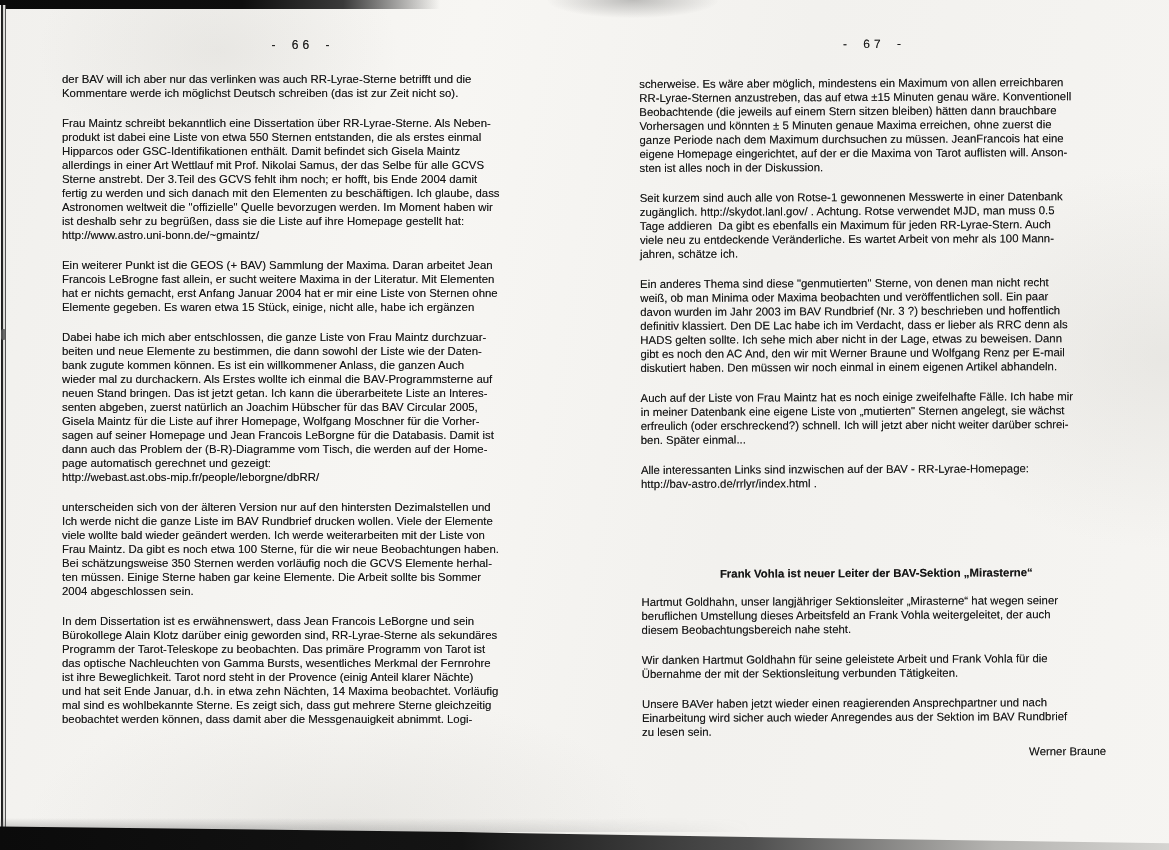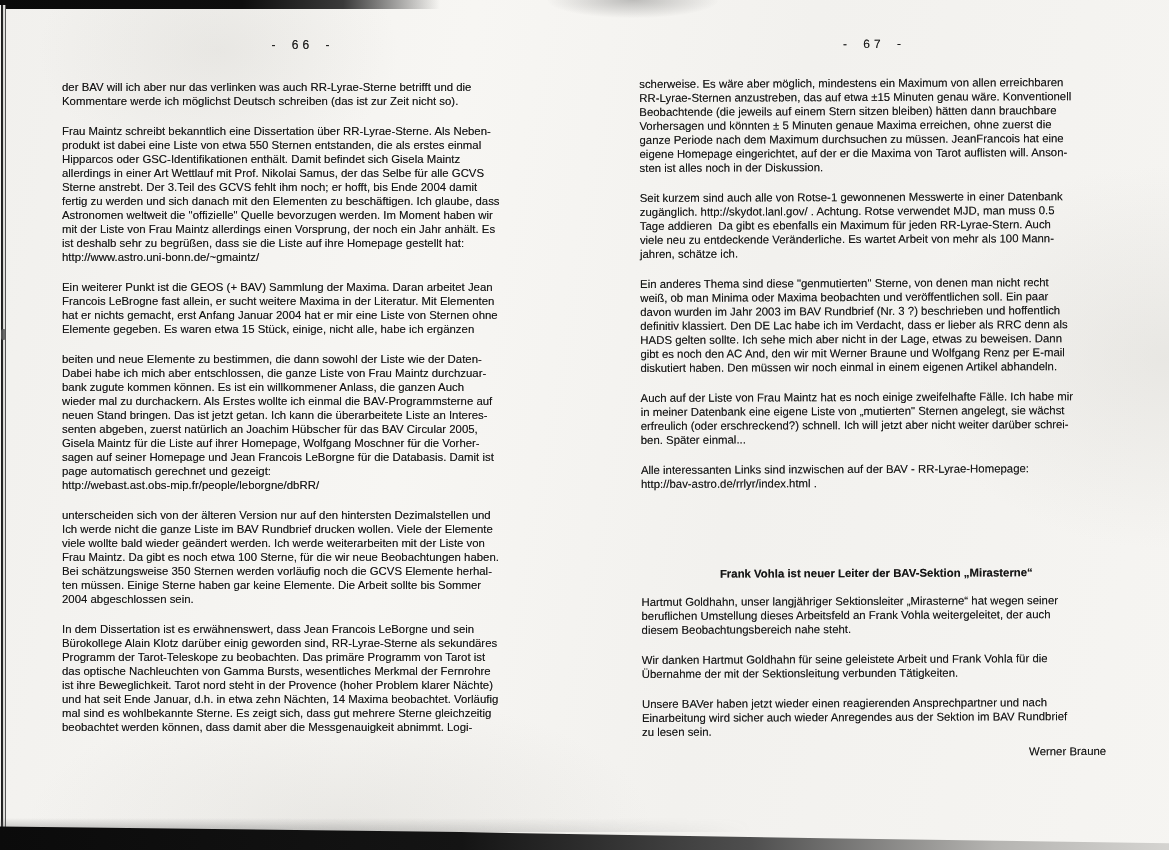--- a/index.html
+++ b/index.html
@@ -35,21 +35,21 @@
     -webkit-mask:linear-gradient(to right,#000 30%,transparent 100%);
     mask:linear-gradient(to right,#000 30%,transparent 100%);}
   .ink-mark{position:absolute;left:1px;top:329px;width:5px;height:11px;background:#565656;border-radius:2px;opacity:.85;}
 
   
   .page{position:absolute;font-size:11.4px;line-height:14px;color:#161616;
     text-shadow:0 0 0.5px rgba(25,25,25,0.55);}
   .page-left{left:62px;top:38px;width:481px;}
   .page-right{left:639px;top:38px;width:470px;transform:rotate(-0.25deg);transform-origin:top left;}
   .page-num{text-align:center;font-size:12px;letter-spacing:4px;word-spacing:5px;color:#1a1a1a;}
-  .body-left{margin-top:28px;}
+  .body-left{margin-top:20px;}
   .body-right-top{margin-top:25px;}
   .para{margin:0 0 16px 0;}
   .line{white-space:pre;}
   .section-heading{font-weight:bold;text-align:center;font-size:11.4px;line-height:14px;
     margin:76px 0 14px 0;}
   .signature{text-align:right;padding-right:6px;margin-top:-9px;}
 </style>
 </head>
 <body>
 
@@ -70,57 +70,57 @@
           <div class="line">Kommentare werde ich möglichst Deutsch schreiben (das ist zur Zeit nicht so).</div>
         </div>
         <div class="para">
           <div class="line">Frau Maintz schreibt bekanntlich eine Dissertation über RR-Lyrae-Sterne. Als Neben-</div>
           <div class="line">produkt ist dabei eine Liste von etwa 550 Sternen entstanden, die als erstes einmal</div>
           <div class="line">Hipparcos oder GSC-Identifikationen enthält. Damit befindet sich Gisela Maintz</div>
           <div class="line">allerdings in einer Art Wettlauf mit Prof. Nikolai Samus, der das Selbe für alle GCVS</div>
           <div class="line">Sterne anstrebt. Der 3.Teil des GCVS fehlt ihm noch; er hofft, bis Ende 2004 damit</div>
           <div class="line">fertig zu werden und sich danach mit den Elementen zu beschäftigen. Ich glaube, dass</div>
           <div class="line">Astronomen weltweit die "offizielle" Quelle bevorzugen werden. Im Moment haben wir</div>
-          <div class="line">mit der Liste von Frau Maintz allerdings einen Vorsprung, der noch ein Jahr anhält. Es</div>
           <div class="line">ist deshalb sehr zu begrüßen, dass sie die Liste auf ihre Homepage gestellt hat:</div>
           <div class="line">http://www.astro.uni-bonn.de/~gmaintz/</div>
         </div>
         <div class="para">
           <div class="line">Ein weiterer Punkt ist die GEOS (+ BAV) Sammlung der Maxima. Daran arbeitet Jean</div>
           <div class="line">Francois LeBrogne fast allein, er sucht weitere Maxima in der Literatur. Mit Elementen</div>
           <div class="line">hat er nichts gemacht, erst Anfang Januar 2004 hat er mir eine Liste von Sternen ohne</div>
           <div class="line">Elemente gegeben. Es waren etwa 15 Stück, einige, nicht alle, habe ich ergänzen</div>
         </div>
         <div class="para">
+          <div class="line">Dabei habe ich mich aber entschlossen, die ganze Liste von Frau Maintz durchzuar-</div>
           <div class="line">beiten und neue Elemente zu bestimmen, die dann sowohl der Liste wie der Daten-</div>
-          <div class="line">Dabei habe ich mich aber entschlossen, die ganze Liste von Frau Maintz durchzuar-</div>
           <div class="line">bank zugute kommen können. Es ist ein willkommener Anlass, die ganzen Auch</div>
           <div class="line">wieder mal zu durchackern. Als Erstes wollte ich einmal die BAV-Programmsterne auf</div>
           <div class="line">neuen Stand bringen. Das ist jetzt getan. Ich kann die überarbeitete Liste an Interes-</div>
           <div class="line">senten abgeben, zuerst natürlich an Joachim Hübscher für das BAV Circular 2005,</div>
           <div class="line">Gisela Maintz für die Liste auf ihrer Homepage, Wolfgang Moschner für die Vorher-</div>
           <div class="line">sagen auf seiner Homepage und Jean Francois LeBorgne für die Databasis. Damit ist</div>
+          <div class="line">dann auch das Problem der (B-R)-Diagramme vom Tisch, die werden auf der Home-</div>
           <div class="line">page automatisch gerechnet und gezeigt:</div>
           <div class="line">http://webast.ast.obs-mip.fr/people/leborgne/dbRR/</div>
         </div>
         <div class="para">
           <div class="line">unterscheiden sich von der älteren Version nur auf den hintersten Dezimalstellen und</div>
           <div class="line">Ich werde nicht die ganze Liste im BAV Rundbrief drucken wollen. Viele der Elemente</div>
           <div class="line">viele wollte bald wieder geändert werden. Ich werde weiterarbeiten mit der Liste von</div>
           <div class="line">Frau Maintz. Da gibt es noch etwa 100 Sterne, für die wir neue Beobachtungen haben.</div>
           <div class="line">Bei schätzungsweise 350 Sternen werden vorläufig noch die GCVS Elemente herhal-</div>
           <div class="line">ten müssen. Einige Sterne haben gar keine Elemente. Die Arbeit sollte bis Sommer</div>
           <div class="line">2004 abgeschlossen sein.</div>
         </div>
         <div class="para">
           <div class="line">In dem Dissertation ist es erwähnenswert, dass Jean Francois LeBorgne und sein</div>
           <div class="line">Bürokollege Alain Klotz darüber einig geworden sind, RR-Lyrae-Sterne als sekundäres</div>
           <div class="line">Programm der Tarot-Teleskope zu beobachten. Das primäre Programm von Tarot ist</div>
           <div class="line">das optische Nachleuchten von Gamma Bursts, wesentliches Merkmal der Fernrohre</div>
-          <div class="line">ist ihre Beweglichkeit. Tarot nord steht in der Provence (hoher Problem klarer Nächte)</div>
+          <div class="line">ist ihre Beweglichkeit. Tarot nord steht in der Provence (einig Anteil klarer Nächte)</div>
           <div class="line">und hat seit Ende Januar, d.h. in etwa zehn Nächten, 14 Maxima beobachtet. Vorläufig</div>
           <div class="line">mal sind es wohlbekannte Sterne. Es zeigt sich, dass gut mehrere Sterne gleichzeitig</div>
           <div class="line">beobachtet werden können, dass damit aber die Messgenauigkeit abnimmt. Logi-</div>
         </div>
       </div>
   </div>
 
   <div class="page page-right">
     <div class="page-num">- 67 -</div>
     <div class="body-right-top" id="right-body-top">

